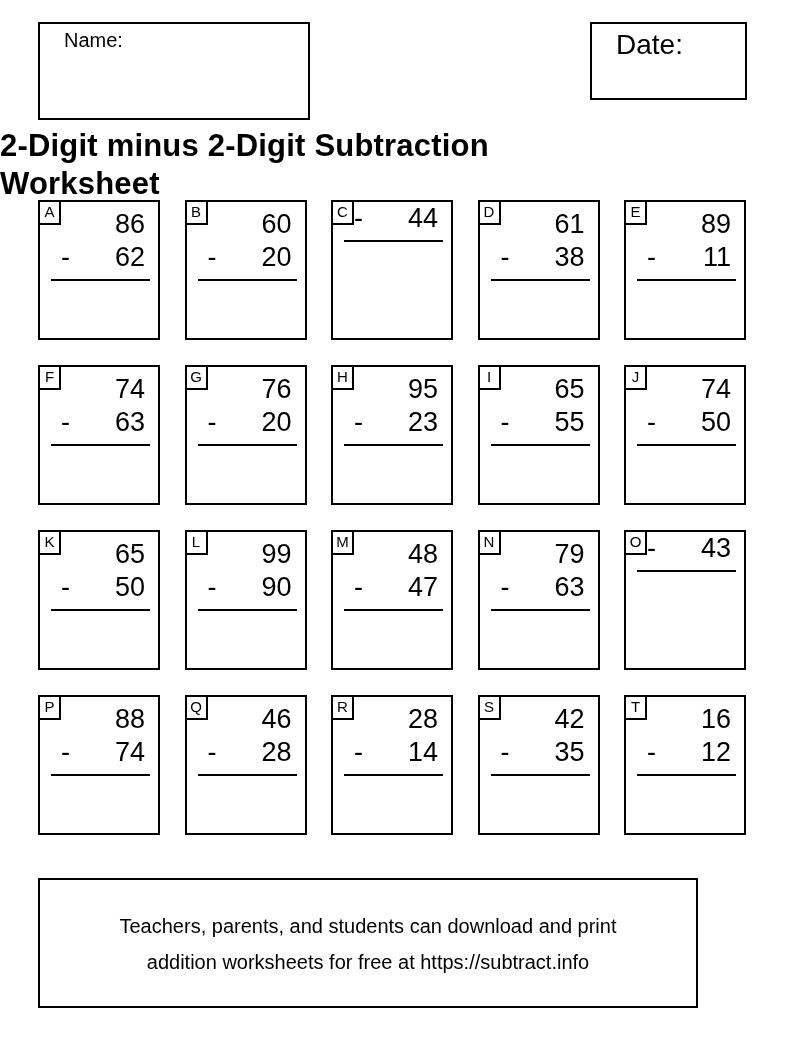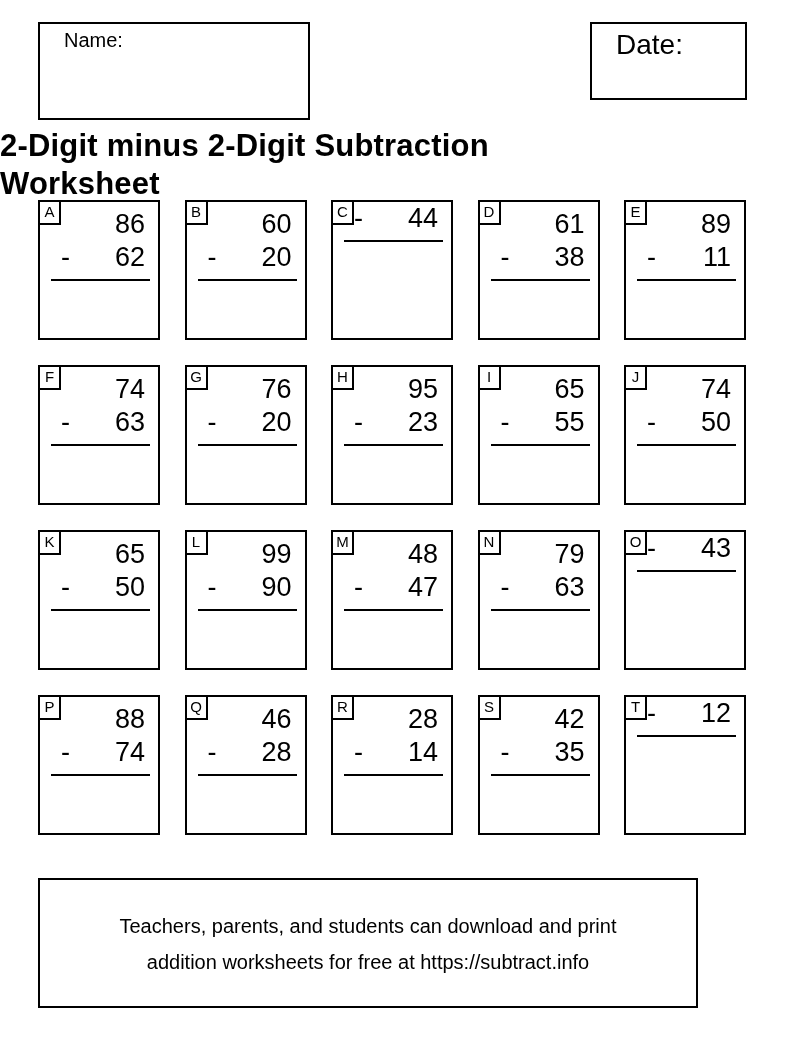--- a/index.html
+++ b/index.html
@@ -275,20 +275,21 @@
     <div class="op-row">
       <span>-</span>
       <span>35</span>
     </div>
     <div class="answer-line"></div>
     <div class="answer-space"></div>
   </div>
 
   <div class="cell">
     <div class="cell-label">T</div>
+    <div class="minuend">16</div>
     <div class="op-row">
       <span>-</span>
       <span>12</span>
     </div>
     <div class="answer-line"></div>
     <div class="answer-space"></div>
   </div>
 </div>
 
   <div class="box footer-box">

